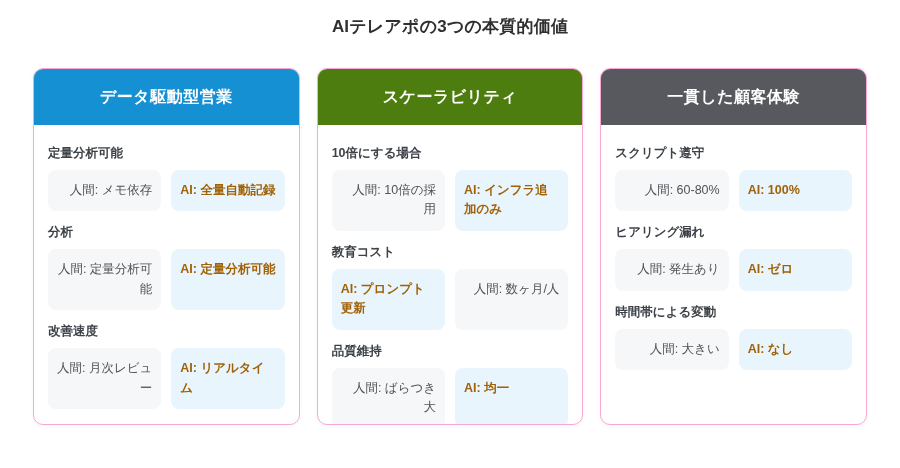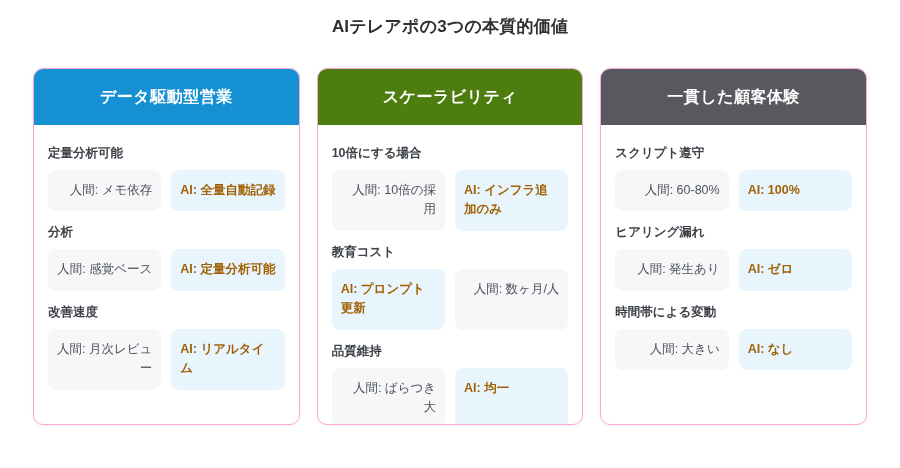--- a/index.html
+++ b/index.html
@@ -91,21 +91,21 @@
         <span>データ駆動型営業</span>
       </div>
       <div class="card-body">
         <div class="row-label first">定量分析可能</div>
         <div class="box-row">
           <div class="vbox human">人間: メモ依存</div>
           <div class="vbox ai">AI: 全量自動記録</div>
         </div>
         <div class="row-label">分析</div>
         <div class="box-row">
-          <div class="vbox human">人間: 感覚ベース</div>
+          <div class="vbox human">人間: 定量分析可能</div>
           <div class="vbox ai">AI: 定量分析可能</div>
         </div>
         <div class="row-label">改善速度</div>
         <div class="box-row">
           <div class="vbox human">人間: 月次レビュー</div>
           <div class="vbox ai">AI: リアルタイム</div>
         </div>
       </div>
     </div>
     <div class="card">

